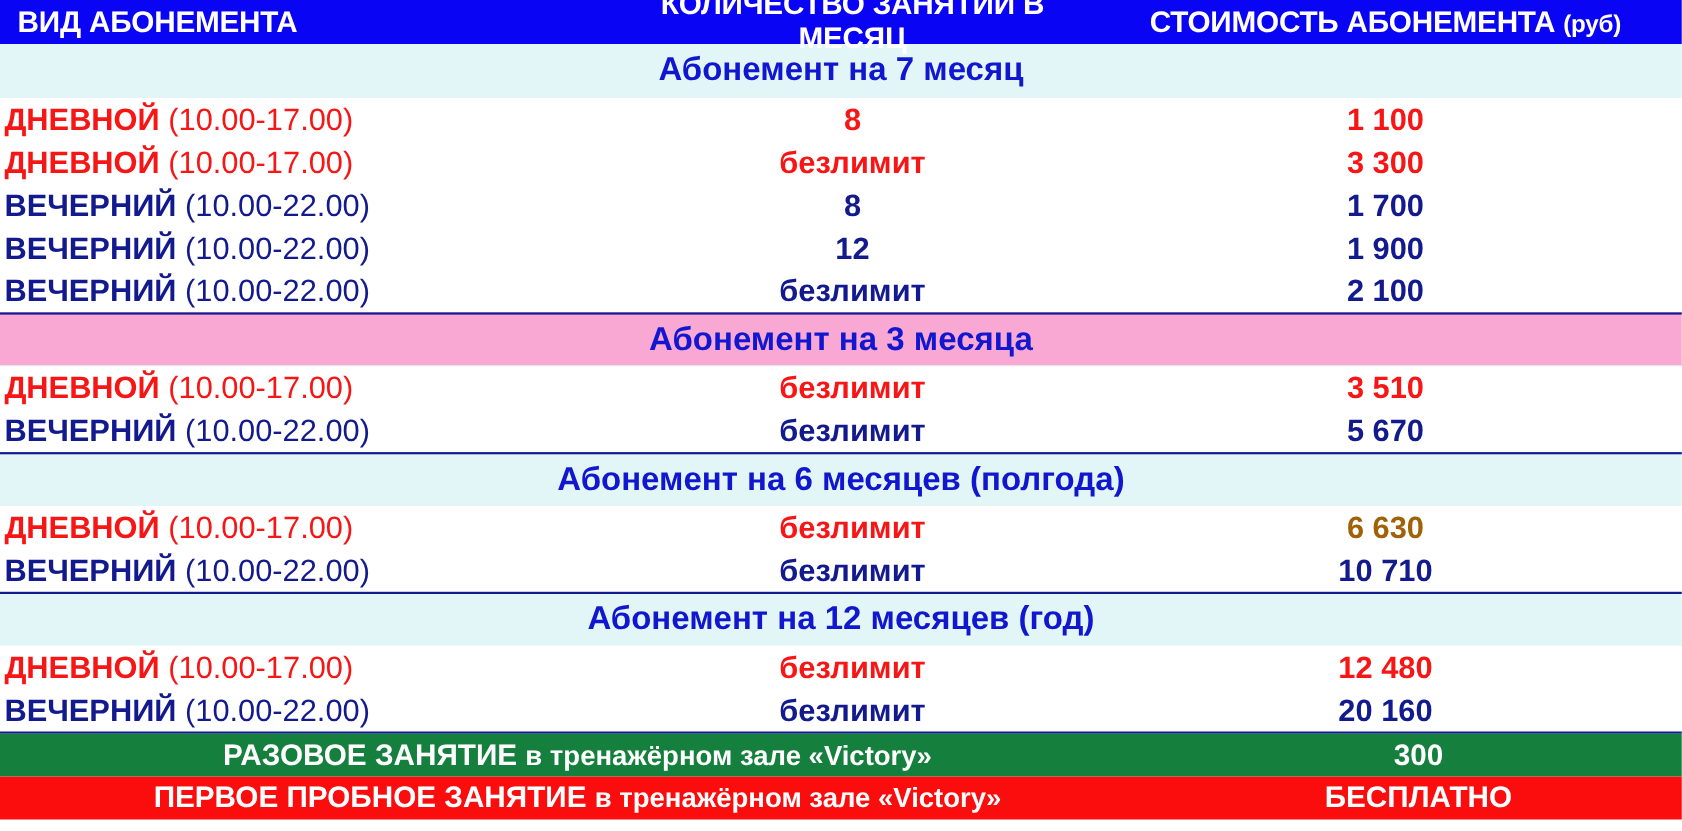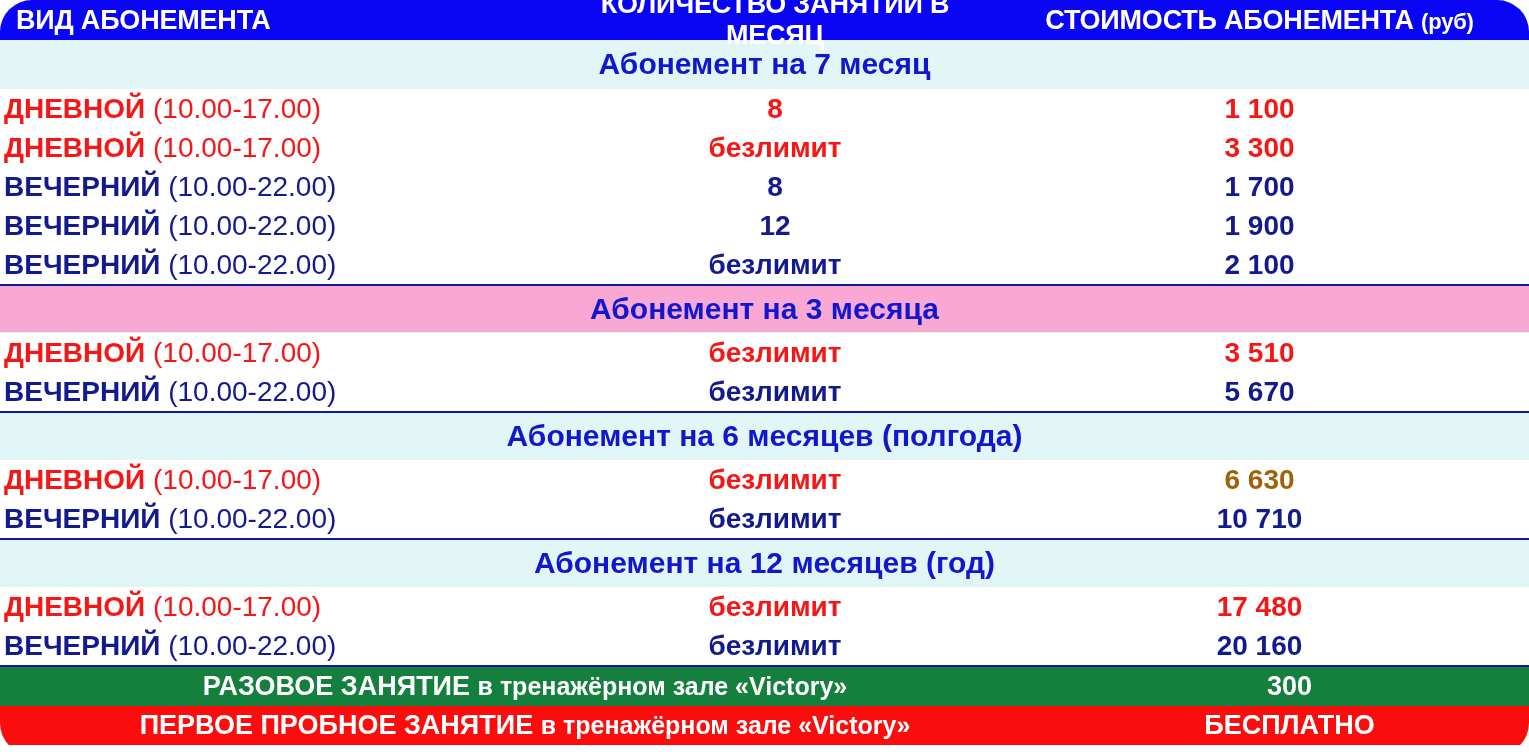--- a/index.html
+++ b/index.html
@@ -12,21 +12,20 @@
     font-family: "Liberation Sans", "DejaVu Sans", sans-serif;
   }
 
   .price-table {
     width: 1529px;
     height: 755px;
     box-sizing: border-box;
     background: #ffffff;
     position: relative;
     overflow: hidden;
-    border-radius: 32px;
   }
 
   
   .row {
     display: flex;
     align-items: center;
     width: 100%;
     box-sizing: border-box;
   }
   .col-type  { width: 560px; flex: 0 0 560px; padding-left: 4px; box-sizing: border-box; }
@@ -172,21 +171,21 @@
       </div>
       <div class="row data-row" style="background: rgb(255, 255, 255);">
         <div class="col-type navy" style="color: rgb(18, 26, 142);"><span class="type-main">ВЕЧЕРНИЙ</span> <span class="type-time">(10.00-22.00)</span></div>
         <div class="col-count navy" style="color: rgb(18, 26, 142);"><span>безлимит</span></div>
         <div class="col-price navy" style="color: rgb(18, 26, 142);">10 710</div>
       </div>
       <div class="section-band with-top-rule" style="background: rgb(226, 246, 248); color: rgb(17, 22, 207); border-top-color: rgb(17, 26, 142);">Абонемент на 12 месяцев (год)</div>
       <div class="row data-row" style="background: rgb(255, 255, 255);">
         <div class="col-type red" style="color: rgb(247, 22, 22);"><span class="type-main">ДНЕВНОЙ</span> <span class="type-time">(10.00-17.00)</span></div>
         <div class="col-count red" style="color: rgb(247, 22, 22);"><span>безлимит</span></div>
-        <div class="col-price red" style="color: rgb(247, 22, 22);">17 480</div>
+        <div class="col-price red" style="color: rgb(247, 22, 22);">12 480</div>
       </div>
       <div class="row data-row" style="background: rgb(255, 255, 255);">
         <div class="col-type navy" style="color: rgb(18, 26, 142);"><span class="type-main">ВЕЧЕРНИЙ</span> <span class="type-time">(10.00-22.00)</span></div>
         <div class="col-count navy" style="color: rgb(18, 26, 142);"><span>безлимит</span></div>
         <div class="col-price navy" style="color: rgb(18, 26, 142);">20 160</div>
       </div>
       <div class="rule" style="background: rgb(17, 26, 142);"></div>
     </div>
 
   <div class="row footer-row footer-blue" style="background: #15803d;">

